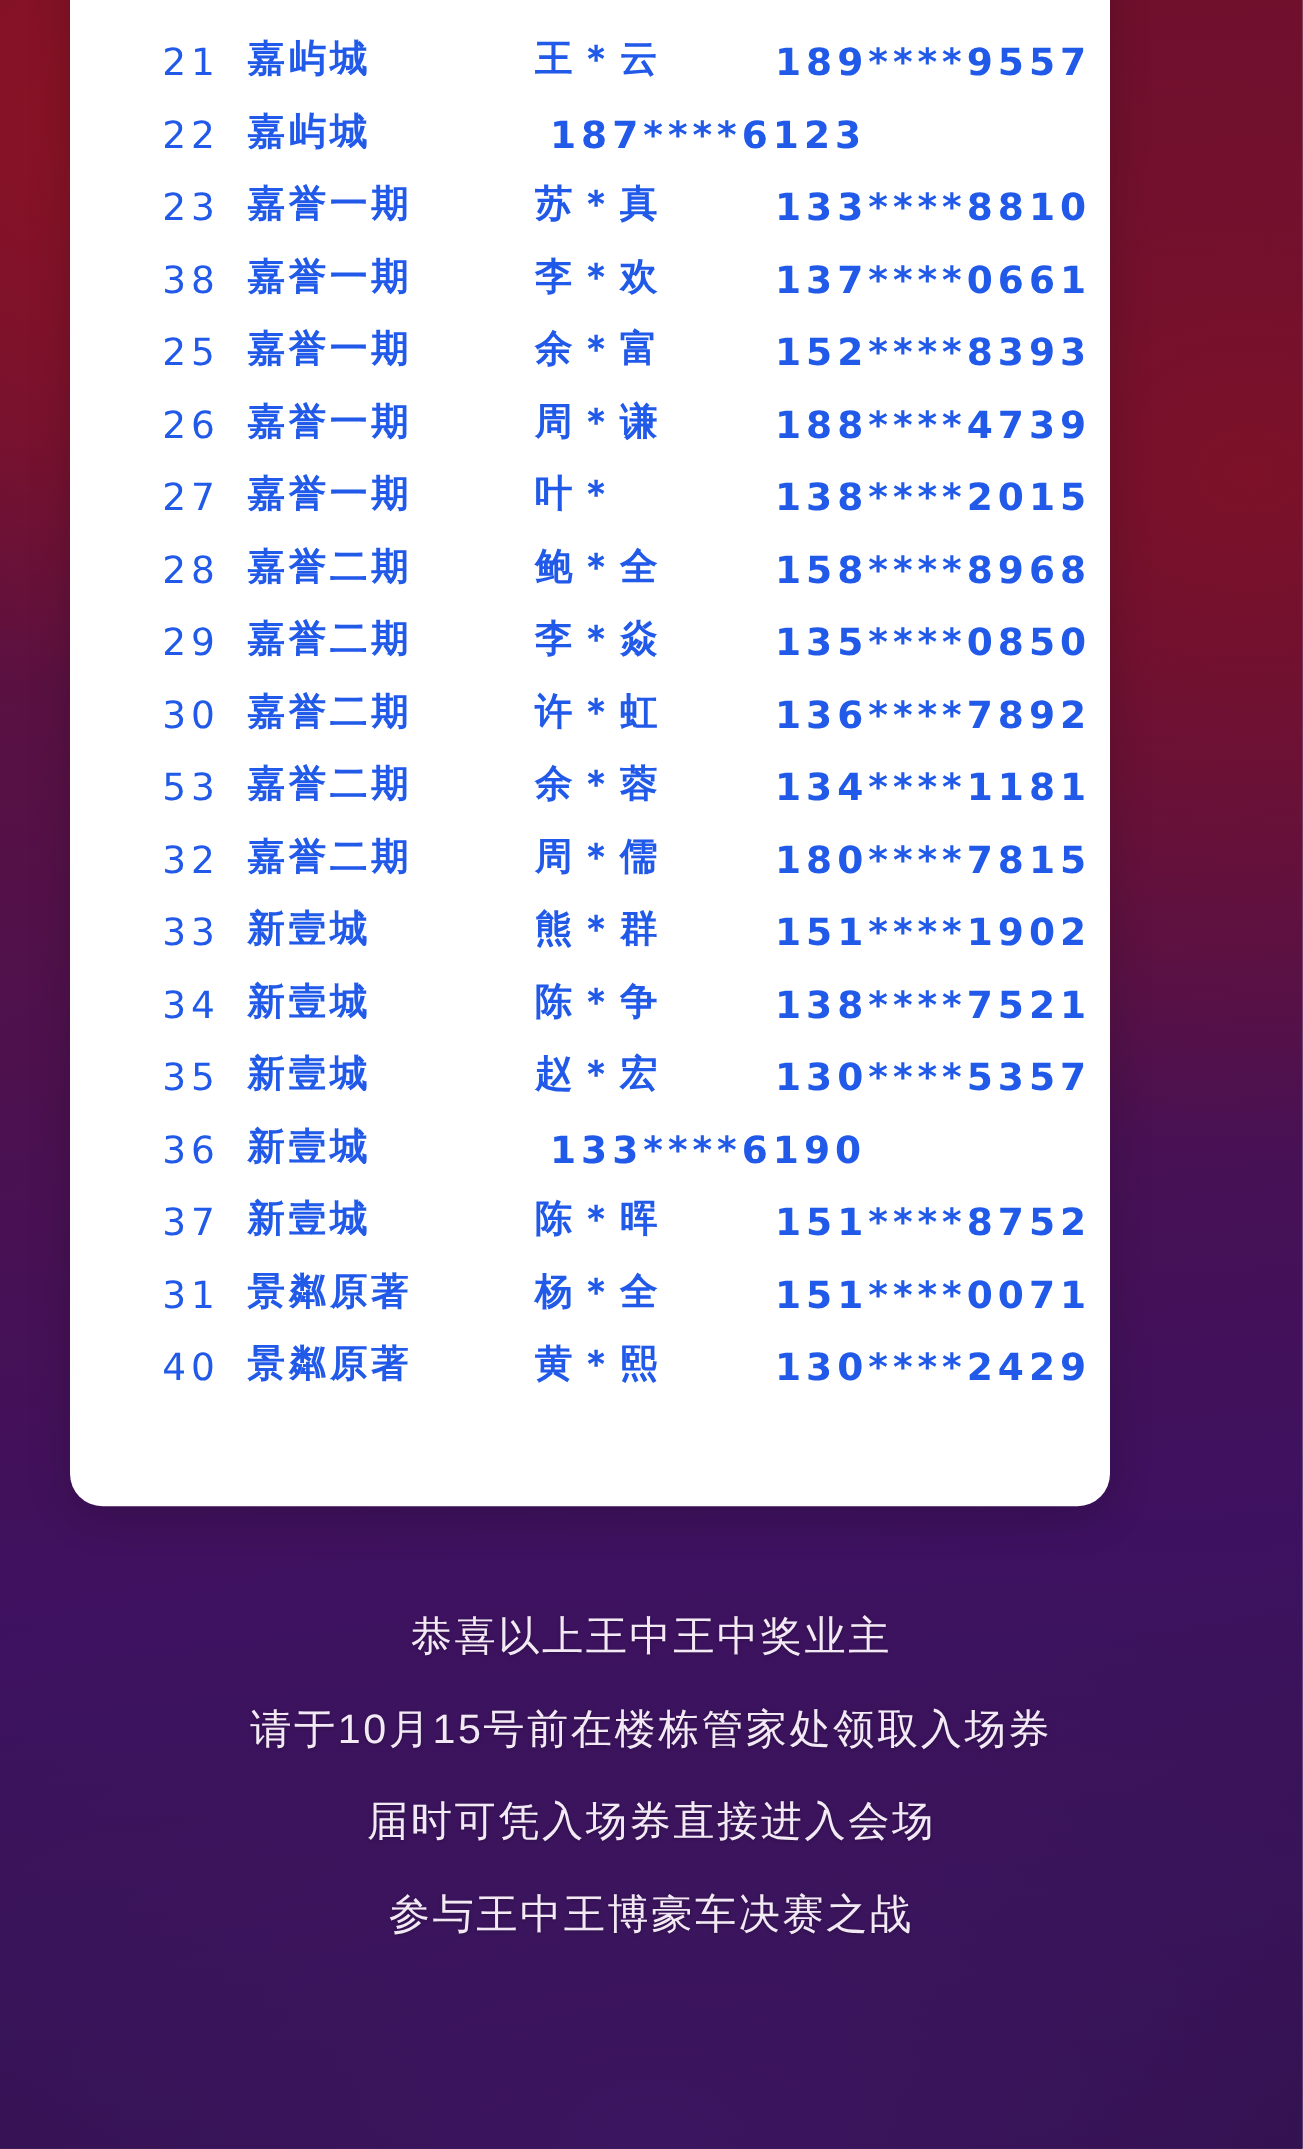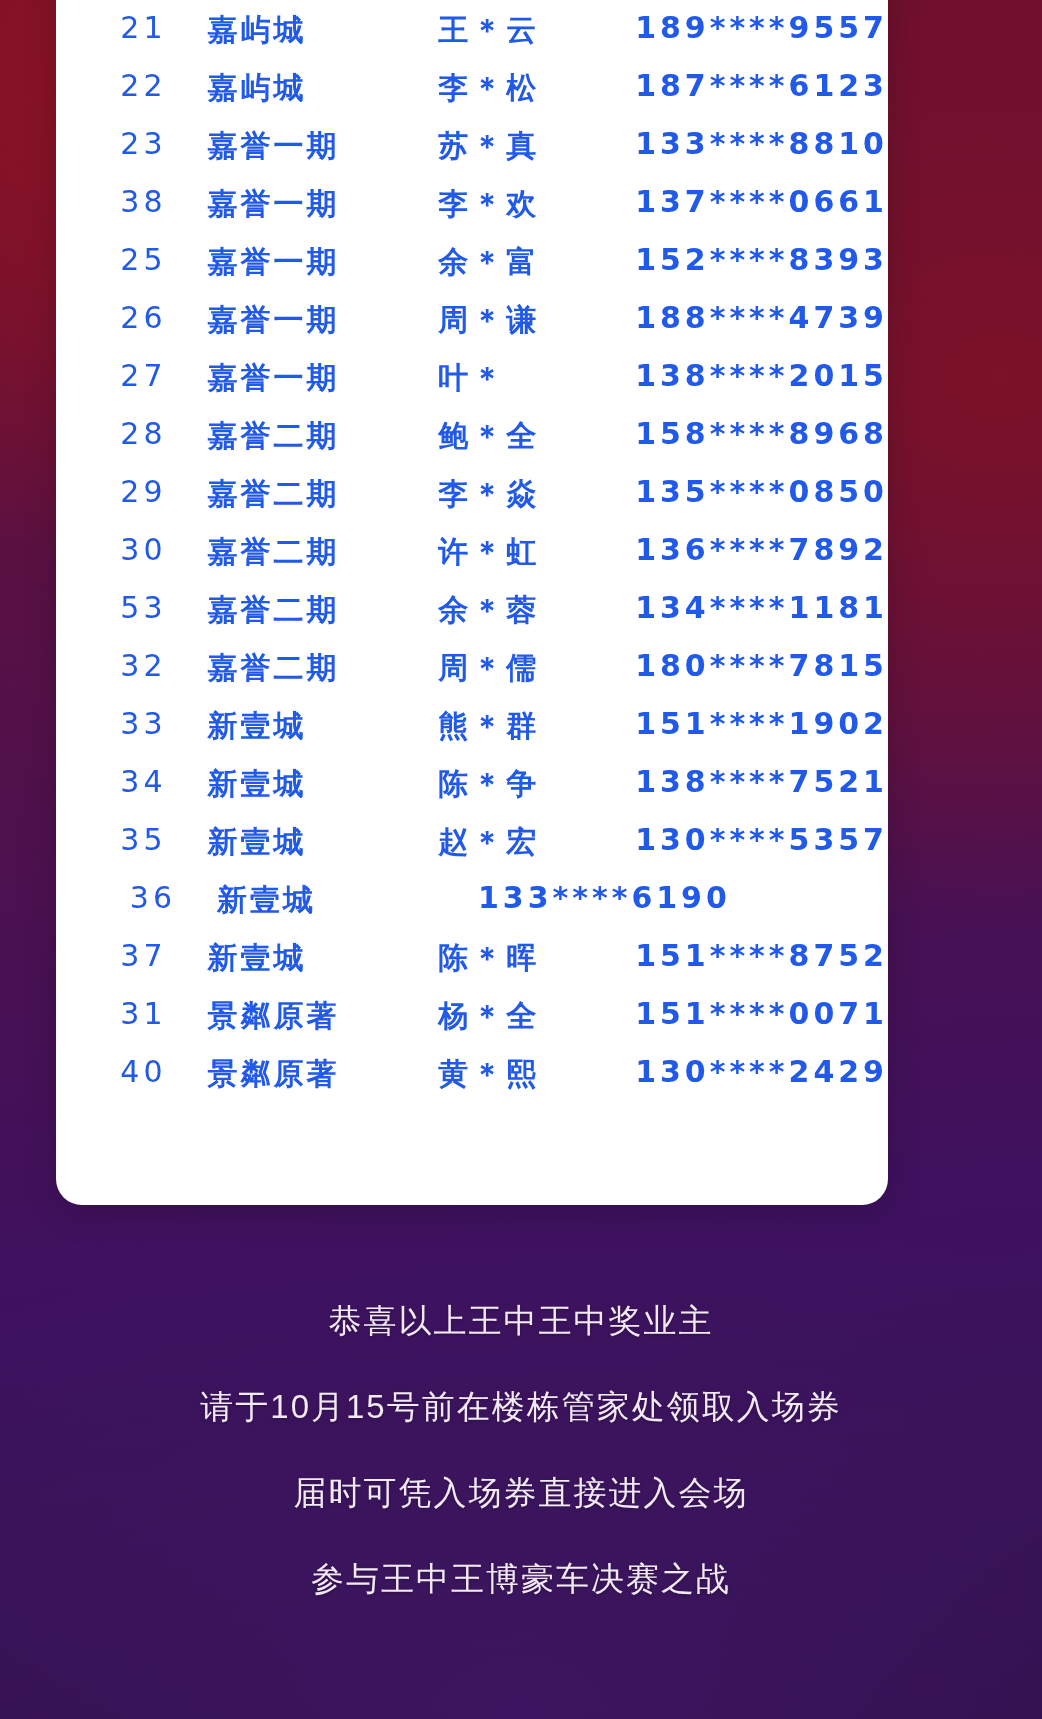--- a/index.html
+++ b/index.html
@@ -37,27 +37,26 @@
   .table {
     position: absolute;
     left: 0;
     top: 0;
     width: 832px;
     padding-top: 430px;
     box-sizing: border-box;
   }
   .row {
     display: flex;
-    align-items: flex-start;
+    align-items: flex-end;
     height: 58px;
     color: #2159e8;
     font-size: 30px;
     letter-spacing: 3px;
     white-space: nowrap;
-    gap: 19px;
   }
   .c-idx {
     width: 120px;
     text-align: right;
     padding-right: 0px;
     box-sizing: border-box;
     font-family: "DejaVu Sans", sans-serif;
     letter-spacing: 4px;
   }
   .c-est {
@@ -83,21 +82,21 @@
     letter-spacing: 4px;
   }
   .footer {
     position: absolute;
     left: 0;
     top: 1270px;
     width: 1042px;
     text-align: center;
   }
   .footer p {
-    margin: 16px;
+    margin: 4px;
     color: #f2e9f4;
     font-size: 33px;
     line-height: 70px;
     letter-spacing: 2px;
     text-shadow: 0 1px 3px rgba(0,0,0,0.25);
   }
 </style>
 </head>
 <body>
 
@@ -109,21 +108,20 @@
       <div class="row">
         <span class="c-idx">21</span>
         <span class="c-est">嘉屿城</span>
         <span class="c-name">王＊云</span>
         <span class="c-phone">189****9557</span>
       </div>
 
       <div class="row">
         <span class="c-idx">22</span>
         <span class="c-est">嘉屿城</span>
-        <span class="c-name">李＊松</span>
         <span class="c-phone">187****6123</span>
       </div>
 
       <div class="row">
         <span class="c-idx">23</span>
         <span class="c-est">嘉誉一期</span>
         <span class="c-name">苏＊真</span>
         <span class="c-phone">133****8810</span>
       </div>
 

